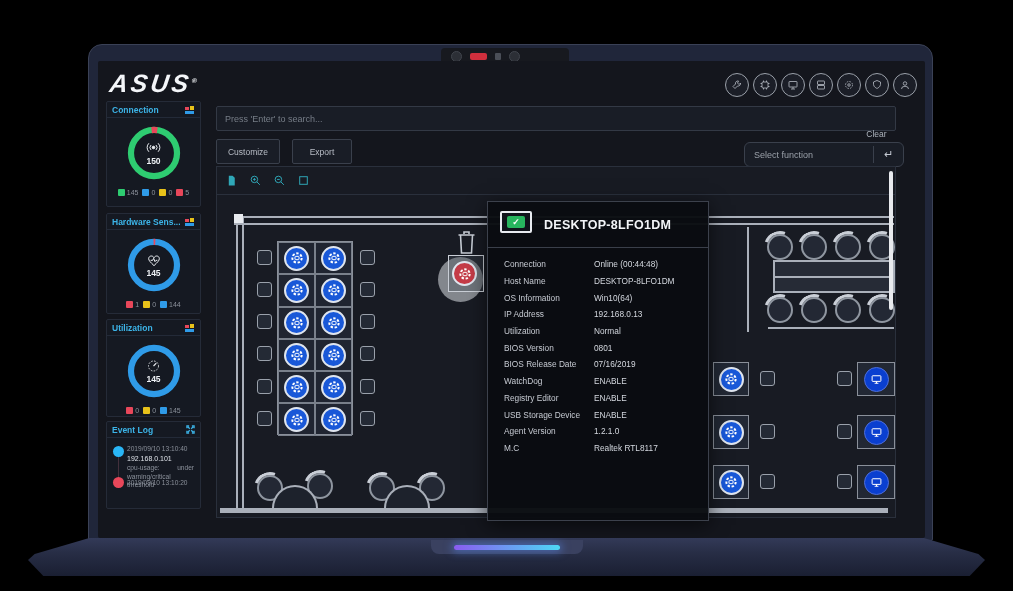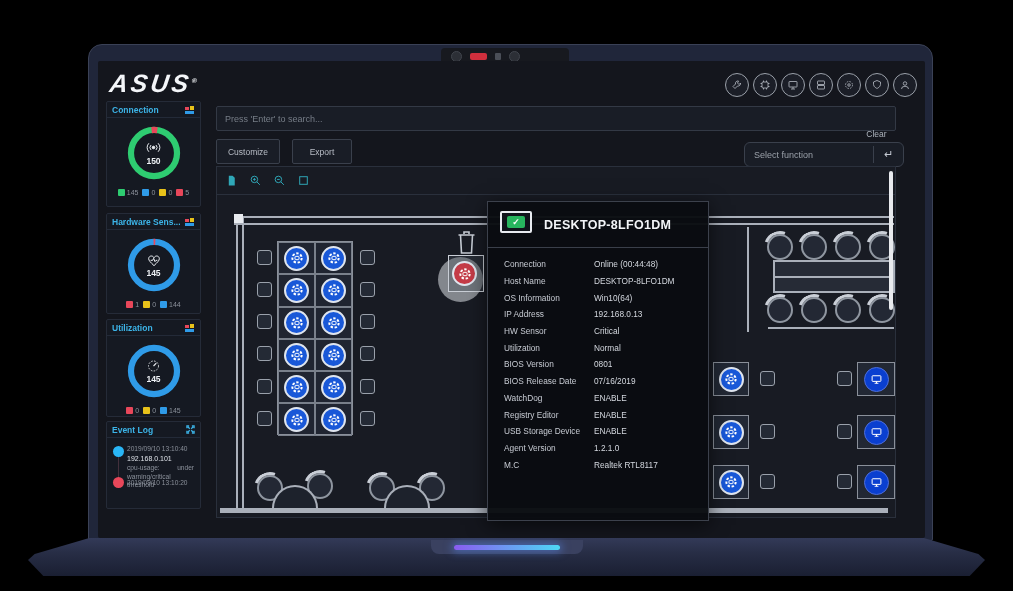--- a/index.html
+++ b/index.html
@@ -611,24 +611,20 @@
           </div>
         <div class="prow">
             <span class="pl">OS Information</span>
             <span class="pv">Win10(64)</span>
           </div>
         <div class="prow">
             <span class="pl">IP Address</span>
             <span class="pv">192.168.0.13</span>
           </div>
         <div class="prow">
-            <span class="pl">HW Sensor</span>
-            <span class="pv">Critical</span>
-          </div>
-        <div class="prow">
             <span class="pl">Utilization</span>
             <span class="pv">Normal</span>
           </div>
         <div class="prow">
             <span class="pl">BIOS Version</span>
             <span class="pv">0801</span>
           </div>
         <div class="prow">
             <span class="pl">BIOS Release Date</span>
             <span class="pv">07/16/2019</span>

